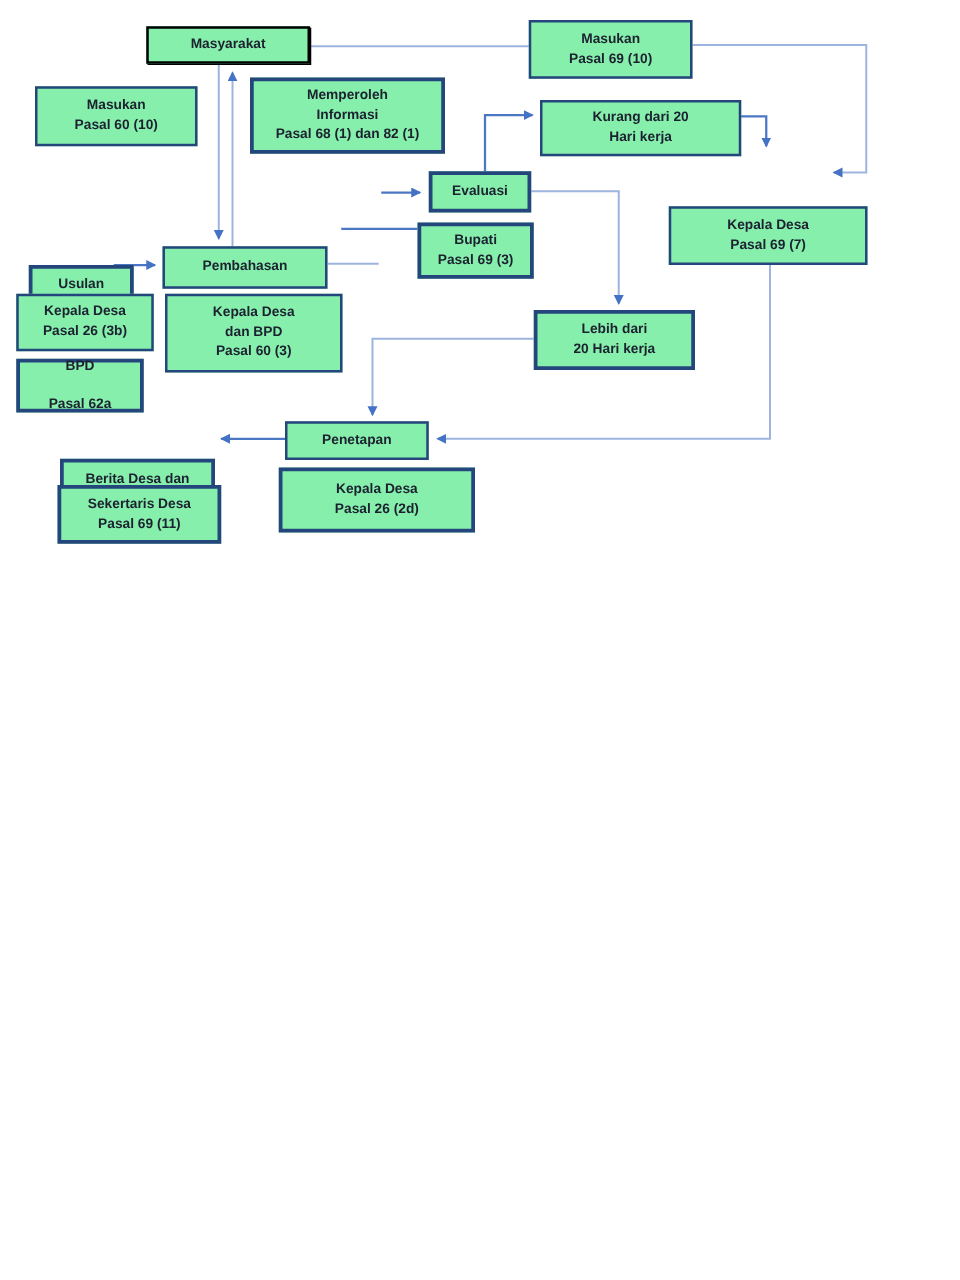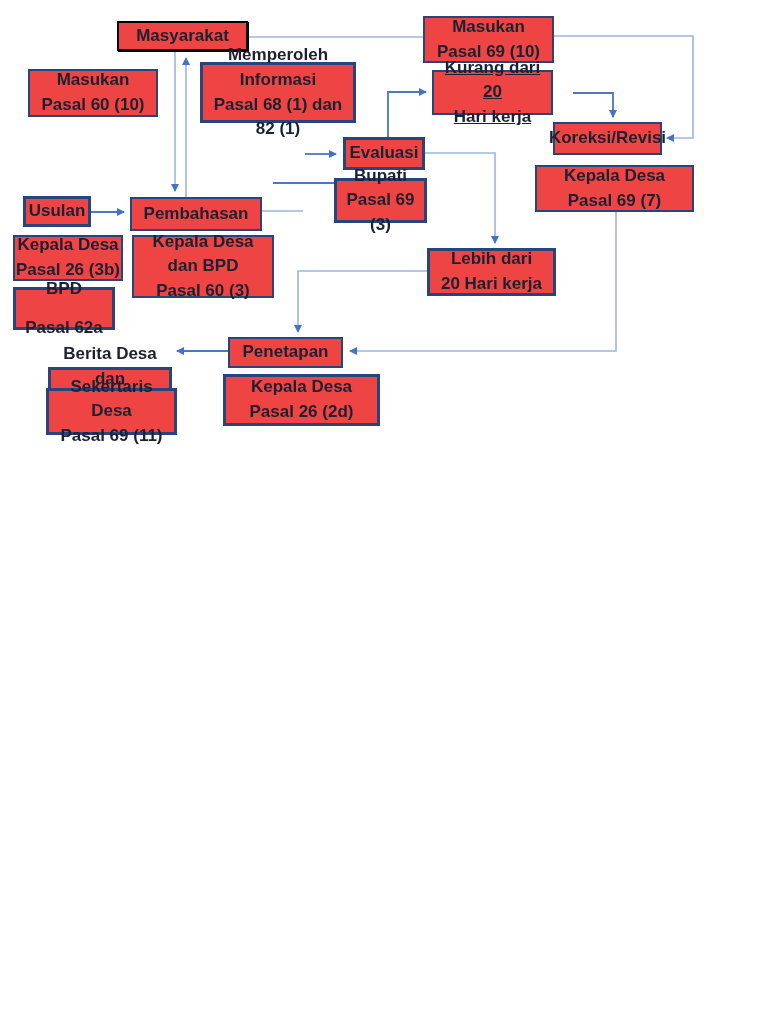--- a/index.html
+++ b/index.html
@@ -1,24 +1,24 @@
 <!DOCTYPE html>
 <html><head>
 <meta charset="utf-8">
 <style>
   html,body{margin:0;padding:0;background:#ffffff;}
   .page{
     position:relative;width:768px;height:1024px;background:#ffffff;
     font-family:"Liberation Sans", sans-serif;overflow:hidden;
   }
   .node{
-    position:absolute;box-sizing:border-box;background:#ef4444;
+    position:absolute;box-sizing:border-box;background:#86efac;
     border:2px solid #24467c;display:flex;flex-direction:column;
-    align-items:center;justify-content:center;text-align:center;
-    font-weight:700;font-size:17px;line-height:1.45;color:#1c2130;
+    align-items:center;justify-content:center;
+    font-weight:700;font-size:11px;line-height:1.45;color:#1c2130;
     z-index:2;
   }
   .node.thick{border-width:3px;}
   .node.black{border-color:#000000;border-width:2px;box-shadow:1px 1px 0 #000;}
   svg{position:absolute;left:0;top:0;z-index:1;}
 </style>
 </head>
 <body>
 
 <div class="page">
@@ -64,44 +64,41 @@
     <span>Masukan</span>
     <span>Pasal 60 (10)</span>
   </div>
 
   <div class="node thick" style="left:200px;top:62px;width:156px;height:61px;">
     <span>Memperoleh</span>
     <span>Informasi</span>
     <span>Pasal 68 (1) dan 82 (1)</span>
   </div>
 
-  <div class="node" style="left:432px;top:70px;width:121px;height:45px;text-decoration:underline;">
+  <div class="node" style="left:432px;top:80px;width:161px;height:45px;">
     <span>Kurang dari 20</span>
     <span>Hari kerja</span>
   </div>
 
-  <div class="node" style="left:553px;top:122px;width:109px;height:33px;">
-    <span>Koreksi/Revisi</span>
-  </div>
 
   <div class="node thick" style="left:343px;top:137px;width:82px;height:33px;">
     <span>Evaluasi</span>
   </div>
 
   <div class="node" style="left:535px;top:165px;width:159px;height:47px;">
     <span>Kepala Desa</span>
     <span>Pasal 69 (7)</span>
   </div>
 
   <div class="node thick" style="left:334px;top:178px;width:93px;height:45px;">
     <span>Bupati</span>
     <span>Pasal 69 (3)</span>
   </div>
 
-  <div class="node thick" style="left:23px;top:196px;width:68px;height:31px;">
+  <div class="node thick" style="left:23px;top:212px;width:84px;height:31px;">
     <span>Usulan</span>
   </div>
 
   <div class="node" style="left:130px;top:197px;width:132px;height:34px;">
     <span>Pembahasan</span>
   </div>
 
   <div class="node" style="left:13px;top:235px;width:110px;height:46px;">
     <span>Kepala Desa</span>
     <span>Pasal 26 (3b)</span>

